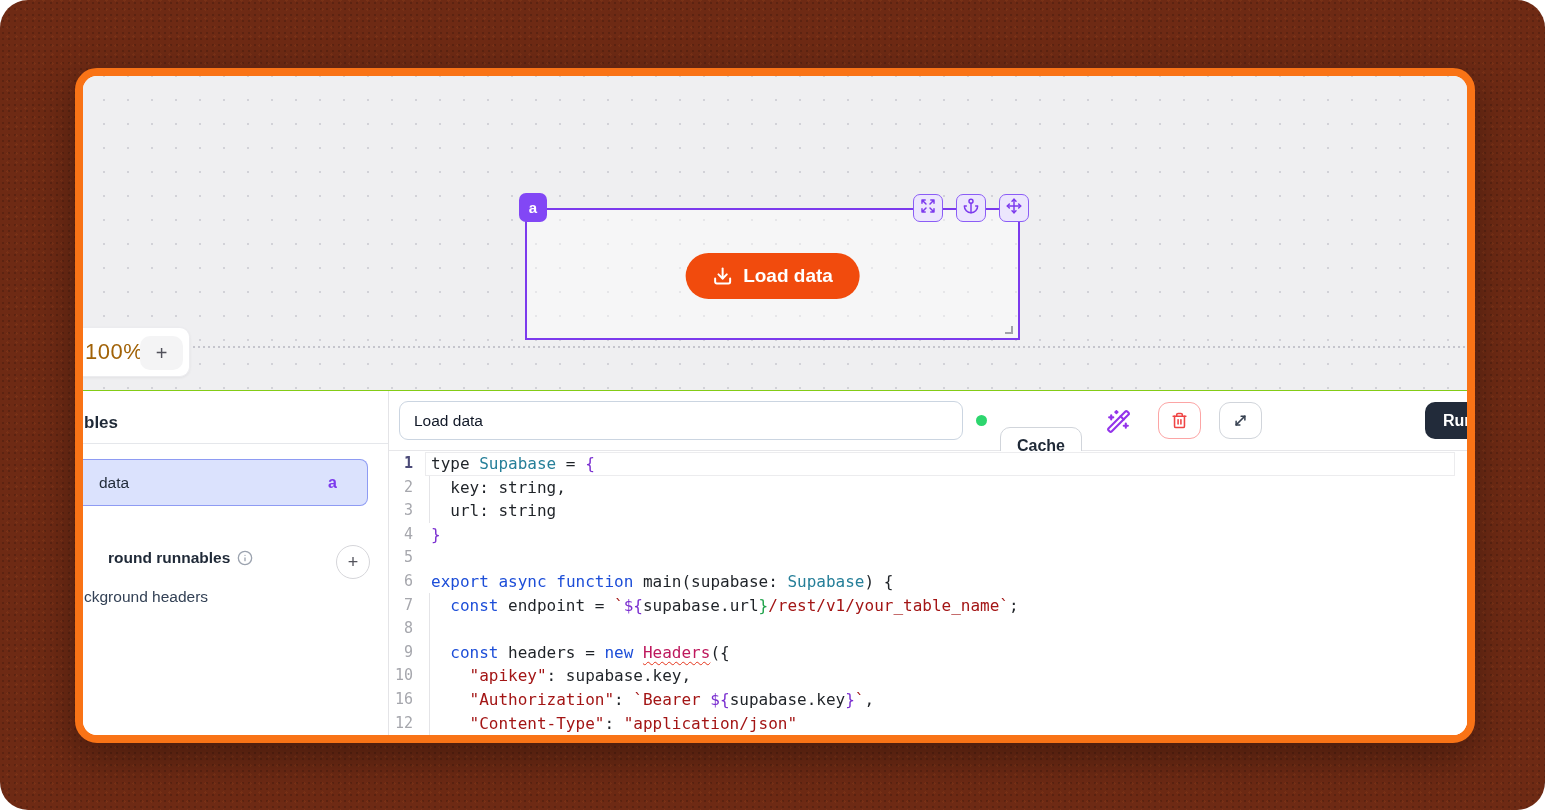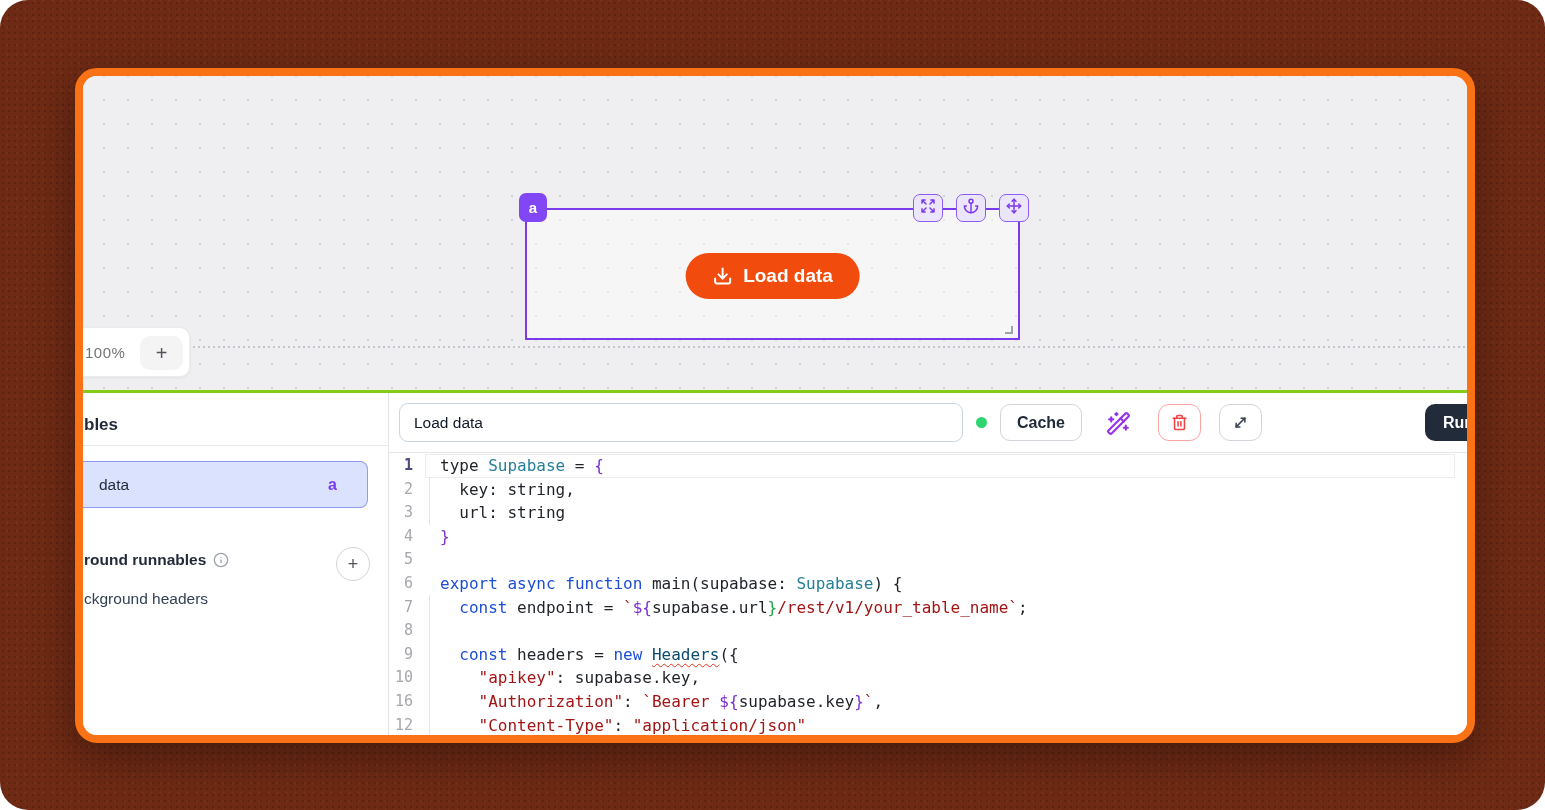--- a/index.html
+++ b/index.html
@@ -59,42 +59,42 @@
   .resize-handle{
     position:absolute;right:5px;bottom:4px;width:8px;height:8px;
     border-right:2px solid #a1a1aa;border-bottom:2px solid #a1a1aa;cursor:nwse-resize;
   }
   .zoom-box{
     position:absolute;left:0;top:251px;width:107px;height:50px;background:#fff;
     border:1px solid #ececef;border-left:none;border-radius:0 10px 10px 0;
     box-shadow:0 1px 3px rgba(0,0,0,.06);
     display:flex;align-items:center;
   }
-  .zoom-label{font-size:15px;color:#737373;margin-left:2px;letter-spacing:.5px;}
+  .zoom-label{font-size:22px;color:#a16207;margin-left:2px;letter-spacing:.5px;}
   .zoom-plus{
     position:absolute;left:57px;top:8px;width:43px;height:34px;border:none;border-radius:10px;
     background:#f4f4f5;color:#52525b;font-size:20px;line-height:1;cursor:pointer;
   }
 
   
   .panels{
     position:absolute;left:0;top:314px;width:1384px;height:345px;background:#fff;
-    border-top:3px solid #84cc16;
+    border-top:1px solid #84cc16;
   }
   .left-panel{position:absolute;left:0;top:0;width:305px;height:345px;}
   .lp-heading{position:absolute;left:1px;top:22px;font-size:17px;font-weight:bold;color:#1f2937;}
   .lp-heading-border{position:absolute;left:0;top:52px;width:305px;height:1px;background:#e5e7eb;}
   .lp-row{
     position:absolute;left:0;top:68px;width:285px;height:47px;
     background:#dbe2fd;border:1px solid #8e9bf3;border-left:none;border-radius:0 8px 8px 0;
     display:flex;align-items:center;cursor:pointer;
   }
   .lp-row-label{font-size:15.5px;color:#1f2937;margin-left:16px;}
   .lp-row-badge{position:absolute;right:30px;font-size:16px;font-weight:bold;color:#7c3aed;}
-  .lp-section{position:absolute;left:1px;top:158px;display:flex;align-items:center;gap:7px;}
+  .lp-section{position:absolute;left:1px;top:158px;display:flex;align-items:center;gap:7px;padding-left:24px;}
   .lp-section-label{font-size:15.5px;font-weight:bold;color:#1f2937;}
   .info-icon{color:#9ca3af;display:flex;}
   .info-icon svg{width:16px;height:16px;}
   .lp-plus{
     position:absolute;left:253px;top:154px;width:34px;height:34px;border-radius:50%;
     background:#fff;border:1px solid #d6d6da;color:#52525b;font-size:18px;line-height:1;cursor:pointer;
   }
   .lp-bg-item{position:absolute;left:1px;top:197px;font-size:15.5px;color:#334155;cursor:pointer;}
   .v-divider{position:absolute;left:305px;top:0;width:1px;height:345px;background:#e4e4e7;}
 
@@ -105,21 +105,21 @@
     position:absolute;left:10px;top:10px;width:564px;height:39px;border:1px solid #cbd5e1;border-radius:9px;
     padding:0 14px;font-size:15.5px;color:#111827;outline:none;background:#fff;
     font-family:"Liberation Sans","DejaVu Sans",sans-serif;
   }
   .status-dot{position:absolute;left:587px;top:24px;width:11px;height:11px;border-radius:50%;background:#2dd66e;}
   .btn{
     position:absolute;top:11px;height:37px;background:#fff;border:1px solid #d1d5db;border-radius:10px;
     display:flex;align-items:center;justify-content:center;cursor:pointer;
     font-family:"Liberation Sans","DejaVu Sans",sans-serif;
   }
-  .cache-btn{left:611px;width:82px;font-size:16px;font-weight:bold;color:#1f2937;}
+  .cache-btn{left:611px;width:82px;font-size:16px;font-weight:bold;color:#1f2937;margin-top:25px;}
   .wand-btn{position:absolute;left:717px;top:17px;width:28px;height:26px;background:none;border:none;color:#9333ea;cursor:pointer;padding:0;}
   .wand-btn svg{width:25px;height:25px;}
   .trash-btn{left:769px;width:43px;border:1.5px solid #fca5a5;border-radius:11px;color:#ef4444;}
   .trash-btn svg{width:17px;height:17px;}
   .diag-btn{left:830px;width:43px;border-radius:11px;color:#374151;}
   .diag-btn svg{width:15px;height:15px;}
   .format-btn{left:888px;width:136px;gap:12px;}
   .format-label{font-size:16px;font-weight:bold;color:#1f2937;}
   .format-shortcut{font-size:15px;color:#9ca3af;}
   .run-btn{
@@ -128,29 +128,29 @@
     font-family:"Liberation Sans","DejaVu Sans",sans-serif;
   }
 
   .code-area{
     position:absolute;left:0;top:60px;width:1078px;height:285px;background:#fff;overflow:hidden;
     font-family:"DejaVu Sans Mono","Liberation Mono",monospace;cursor:text;
   }
   .code-inner{position:absolute;left:0;top:1px;display:flex;}
   .gutter{width:24px;text-align:right;font-size:15px;line-height:23.6px;color:#a6a7ad;flex:none;}
   .gutter .ln.active{color:#4c4b78;font-weight:bold;}
-  .code-lines{margin-left:27px;font-size:16px;line-height:23.6px;white-space:pre;}
+  .code-lines{margin-left:18px;font-size:16px;line-height:23.6px;white-space:pre;}
   .code-line{height:23.6px;}
   .tok-pln{color:#1f2328;}
   .tok-kw{color:#1d4ed8;}
   .tok-ty{color:#267f99;}
   .tok-str{color:#a31515;}
   .tok-br1{color:#7b30d0;}
   .tok-br2{color:#1fa34b;}
-  .tok-err{color:#0c4a6e;text-decoration:underline wavy #e5341b 1px;text-underline-offset:3px;text-align:center;}
+  .tok-err{color:#be185d;text-decoration:underline wavy #e5341b 1px;text-underline-offset:3px;text-align:center;}
   .cur-line{position:absolute;left:36px;top:1px;width:1030px;height:23.6px;border:1px solid #ececee;pointer-events:none;}
   .indent-guide{position:absolute;left:40px;width:1px;background:#e4e4e7;pointer-events:none;}
   .ig-1{top:25px;height:47px;}
   .ig-2{top:142px;height:143px;}
 </style>
 </head>
 <body>
 
 <div class="stage">
   <div class="window">

